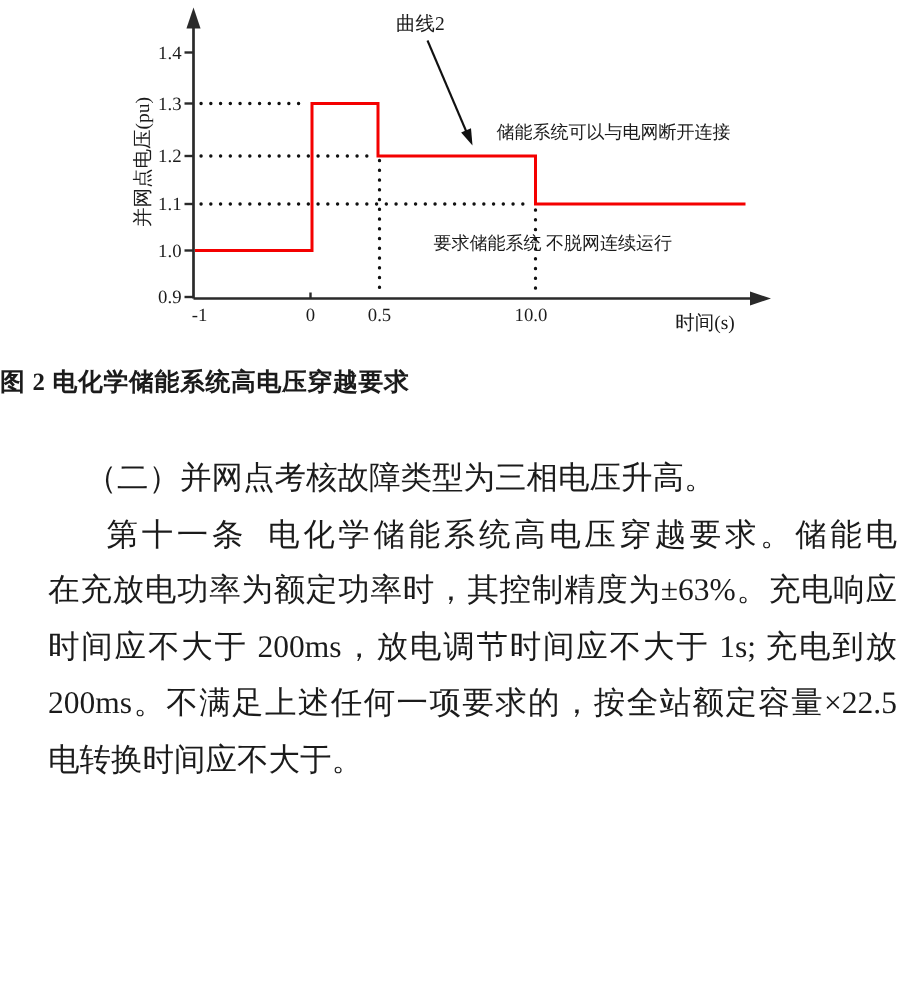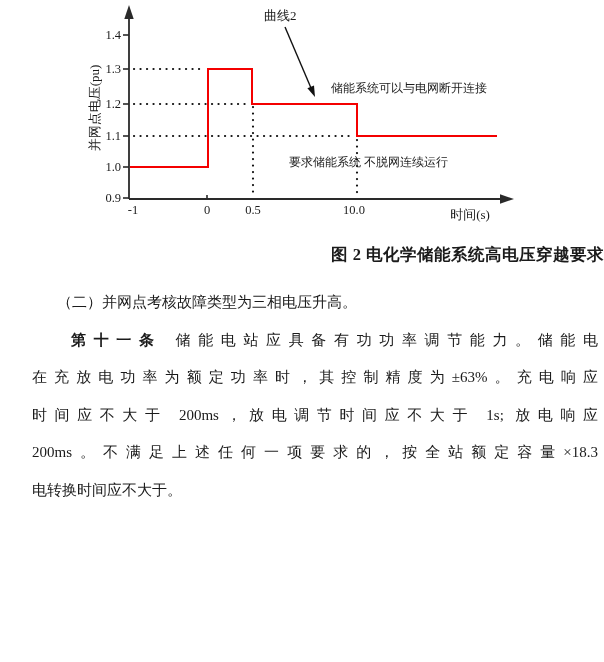--- a/index.html
+++ b/index.html
@@ -12,35 +12,35 @@
     color:#1b1b1b;
   }
   .chart{position:absolute;left:0;top:0;}
   .chart text{fill:#1b1b1b;font-family:"Liberation Serif","DejaVu Serif",serif;}
   .tick-label{font-size:12.5px;}
   .axis-title{font-size:13px;}
   .anno{font-size:12px;}
   .curve-label{font-size:13px;}
   .caption{
     position:absolute;left:0;top:244px;width:604px;
-    text-align:right;
+    text-align:left;
     font-size:16.5px;font-weight:bold;
     letter-spacing:0.5px;
   }
   .body-text{
-    position:absolute;left:32px;top:284px;width:566px;
-    font-size:15px;line-height:37.5px;
+    position:absolute;left:32px;top:300px;width:566px;
+    font-size:21px;line-height:37.5px;
     text-align:justify;
   }
   .ln{white-space:nowrap;}
   .ln.wrapok{white-space:normal;}
   .indent1{padding-left:25px;}
   .l2{padding-left:39px;}
   .just{text-align:justify;text-align-last:justify;white-space:normal;}
-  .bold{font-weight:bold;}
+  .bold{font-weight:normal;}
   .l2rest{padding-left:14px;}
 </style>
 </head>
 <body>
 
 <div class="page">
 
   <svg class="chart" width="604" height="236" viewBox="0 0 604 236">
 
     <g>
@@ -91,20 +91,20 @@
 
     <text class="curve-label" x="264" y="20">曲线2</text>
     <text class="anno" x="331" y="92">储能系统可以与电网断开连接</text>
     <text class="anno" x="289" y="166">要求储能系统 不脱网连续运行</text>
   </svg>
 
   <div class="caption">图 2 电化学储能系统高电压穿越要求</div>
 
   <div class="body-text">
     <div class="ln indent1">（二）并网点考核故障类型为三相电压升高。</div>
-    <div class="ln l2 just"><span class="bold">第十一条</span><span class="l2rest">储能电站应具备有功功率调节能力。储能电</span></div>
+    <div class="ln l2 just"><span class="bold">第十一条</span><span class="l2rest">电化学储能系统高电压穿越要求。储能电</span></div>
     <div class="ln just">在充放电功率为额定功率时，其控制精度为±63%。充电响应</div>
-    <div class="ln just">时间应不大于 200ms，放电调节时间应不大于 1s; 放电响应</div>
-    <div class="ln just">200ms。不满足上述任何一项要求的，按全站额定容量×18.3</div>
+    <div class="ln just">时间应不大于 200ms，放电调节时间应不大于 1s; 充电到放</div>
+    <div class="ln just">200ms。不满足上述任何一项要求的，按全站额定容量×22.5</div>
     <div class="ln wrapok">电转换时间应不大于。</div>
   </div>
 
 </div>
 
 </body></html>

